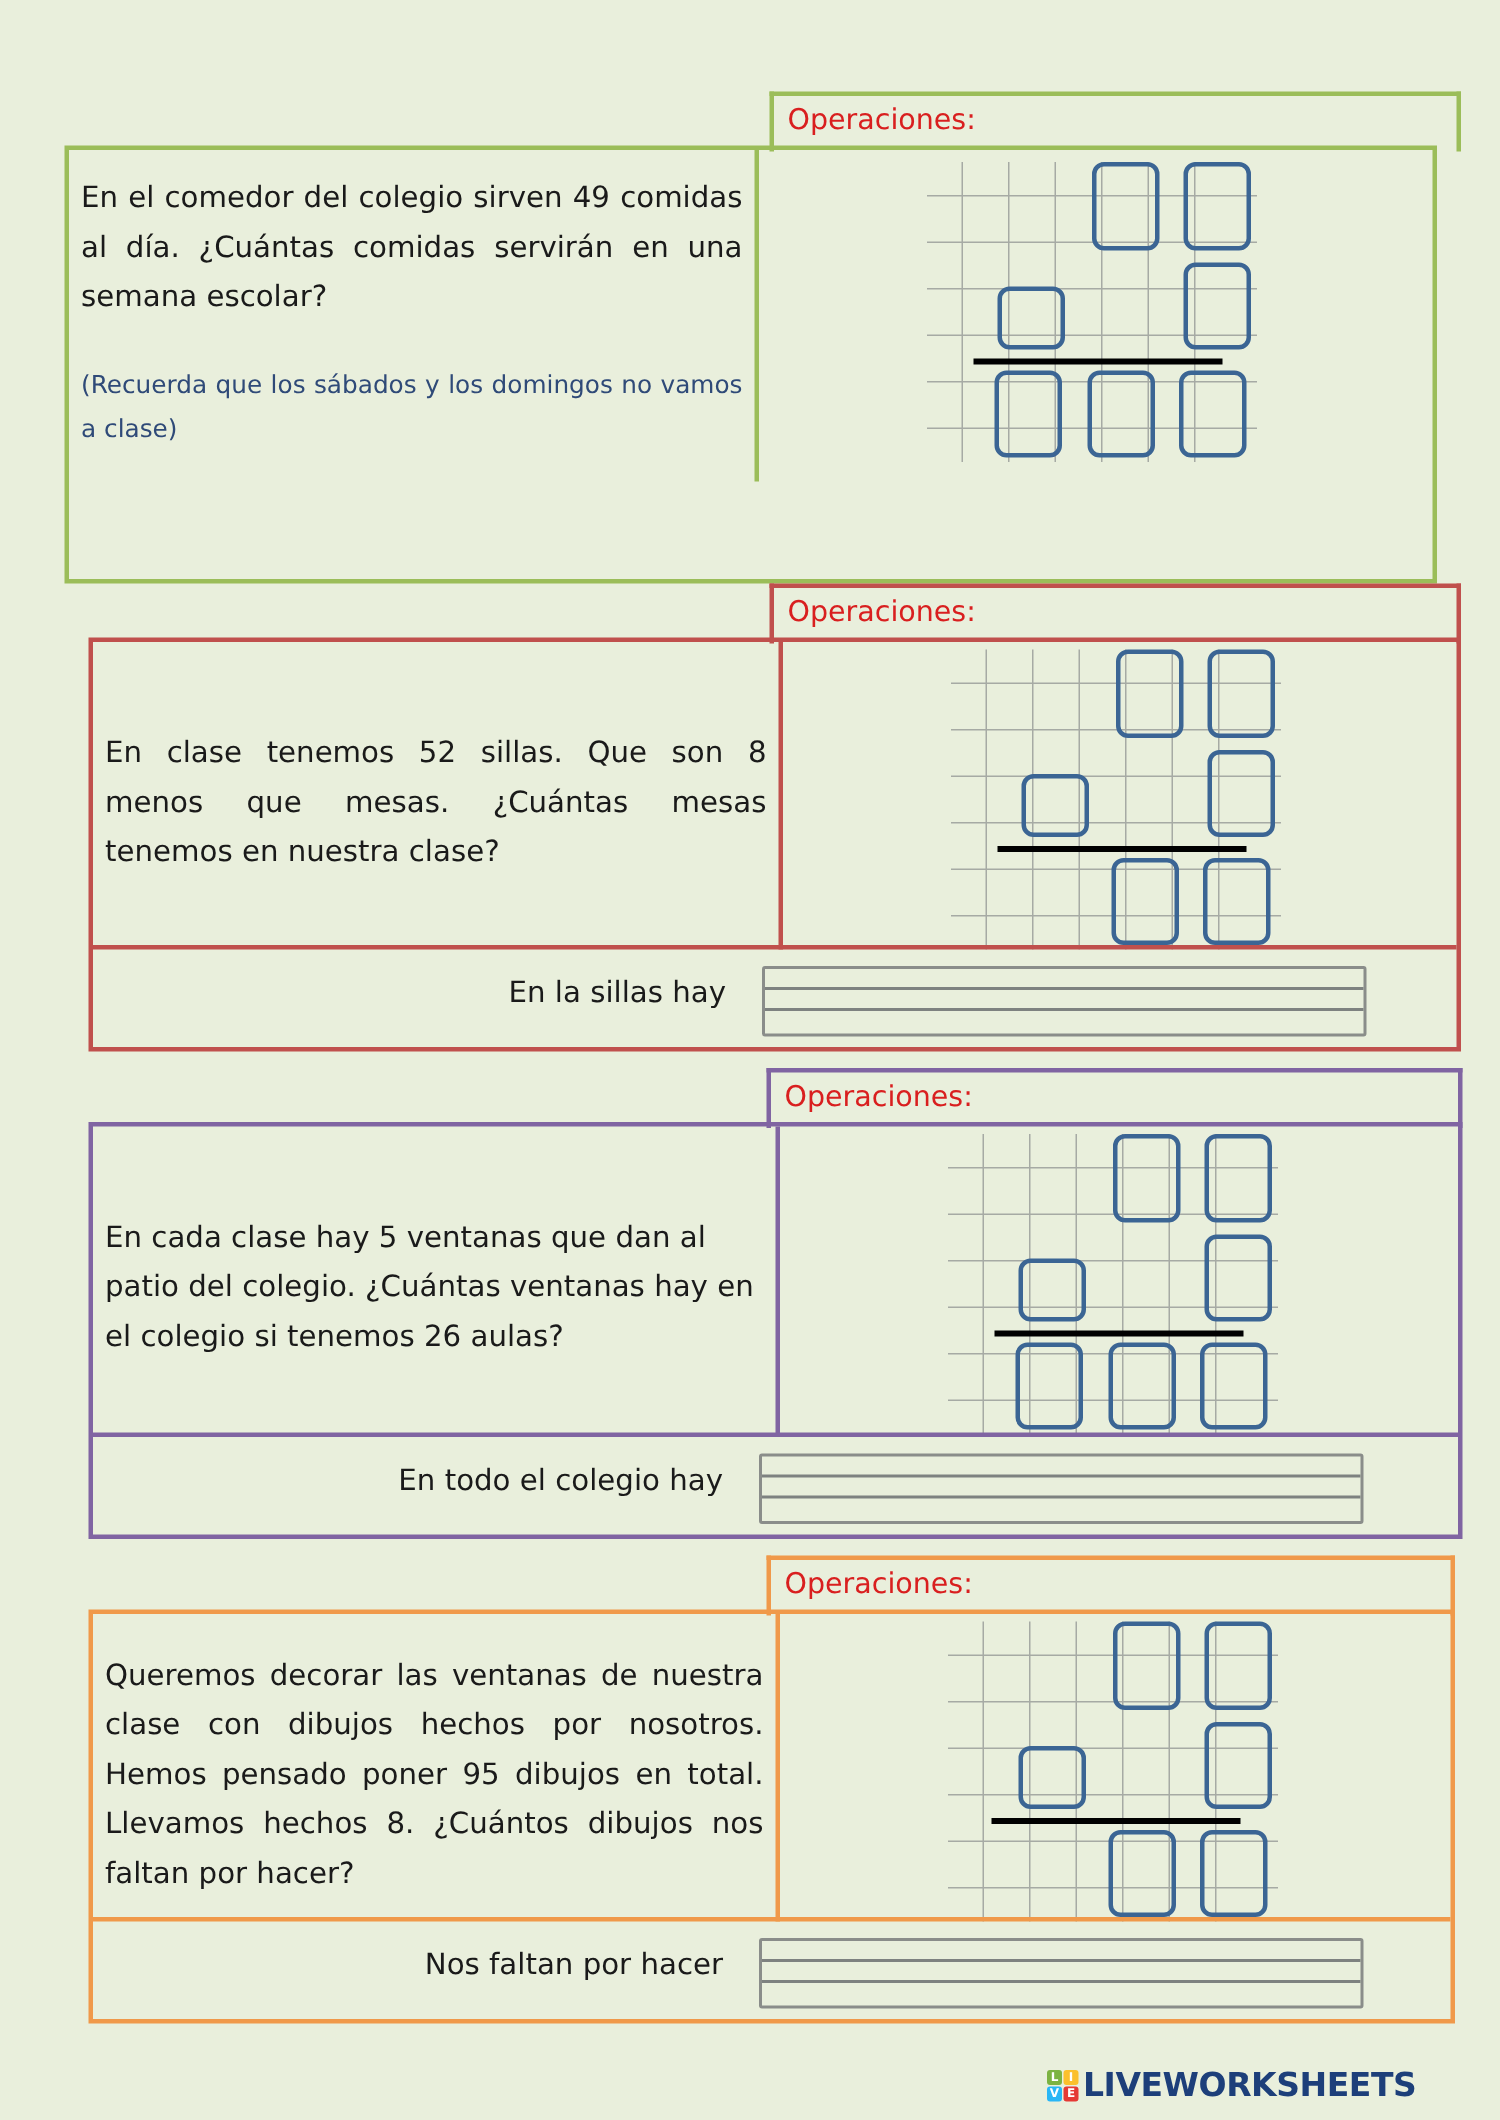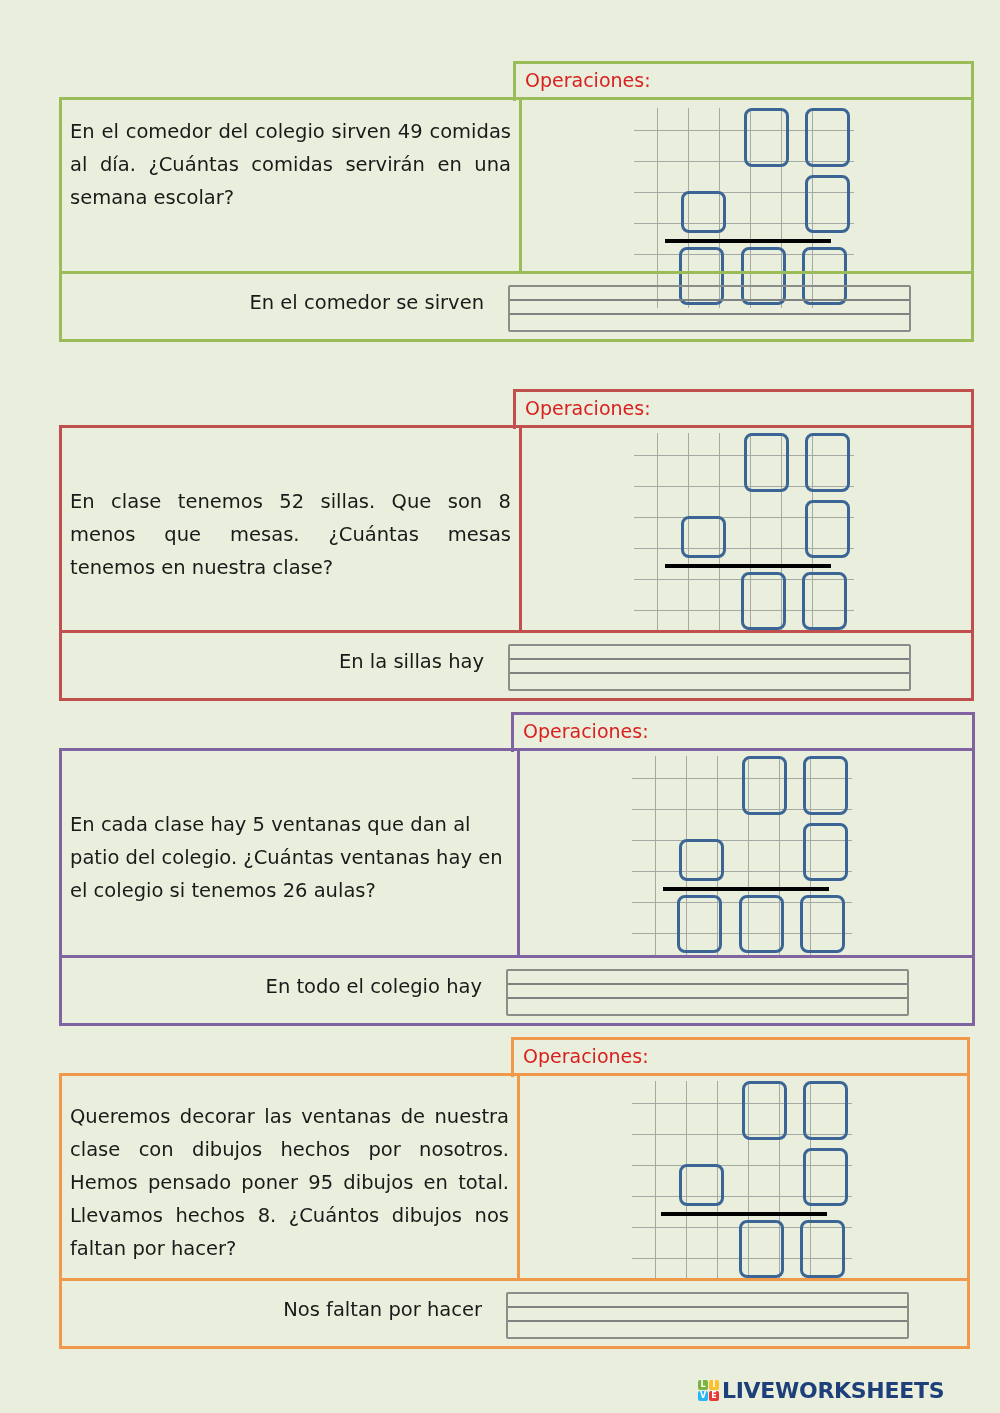--- a/index.html
+++ b/index.html
@@ -30,23 +30,24 @@
   .logo-mark { display: grid; grid-template-columns: 10px 10px; grid-template-rows: 10px 10px; gap: 1px; margin-right: 3px; }
   .logo-mark span { font-size: 8px; color: #fff; font-weight: bold; text-align: center; line-height: 10px; border-radius: 2px; }
   .logo-text { font-family: "DejaVu Sans", sans-serif; font-weight: bold; font-size: 22px; color: #1d3f7a; letter-spacing: -0.3px; }
 </style>
 </head>
 <body>
 
 <div class="abs ops-header" style="left:513px; top:61px; width:461px; height:40px; border-color:#9bbd59;">
   <span class="ops-label">Operaciones:</span>
 </div>
-<div class="abs prob" style="left:59px; top:97px; width:915px; height:245px; border-color:#9bbd59;">
+<div class="abs prob" style="left:43px; top:97px; width:915px; height:292px; border-color:#9bbd59;">
   <div class="q-cell" style="width:457px; border-right-color:#9bbd59;">
     <div class="q-text" style="top:15px;">En el comedor del colegio sirven 49 comidas al día. ¿Cuántas comidas servirán en una semana escolar?</div>
+    <div class="q-note" style="top:142px;">(Recuerda que los sábados y los domingos no vamos a clase)</div>
   </div>
   <div class="ops-cell" style="left:457px;">
     <div class="grid" style="left:115px; top:8px;">
       <div class="gl-v" style="left:23px"></div>
         <div class="gl-v" style="left:54px"></div>
         <div class="gl-v" style="left:85px"></div>
         <div class="gl-v" style="left:116px"></div>
         <div class="gl-v" style="left:147px"></div>
         <div class="gl-v" style="left:178px"></div>
       <div class="gl-h" style="top:22px"></div>
@@ -56,27 +57,20 @@
         <div class="gl-h" style="top:146px"></div>
         <div class="gl-h" style="top:177px"></div>
       <div class="digit" style="left:110px; top:0px; width:45px; height:59px;"></div>
       <div class="digit" style="left:171px; top:0px; width:45px; height:59px;"></div>
       <div class="digit" style="left:47px; top:83px; width:45px; height:42px;"></div>
       <div class="digit" style="left:171px; top:67px; width:45px; height:58px;"></div>
       <div class="bar" style="left:31px; top:131px; width:166px;"></div>
       <div class="digit" style="left:45px; top:139px; width:45px; height:58px;"></div>
       <div class="digit" style="left:107px; top:139px; width:45px; height:58px;"></div>
       <div class="digit" style="left:168px; top:139px; width:45px; height:58px;"></div>
-    </div>
-  </div>
-  <div class="ans-row" style="border-top-color:#9bbd59;">
-    <span class="ans-label" style="right:487px; top:17px;">En el comedor se sirven</span>
-    <div class="ans-input" style="left:446px;">
-      <div class="ln" style="top:12px"></div>
-        <div class="ln" style="top:26px"></div>
     </div>
   </div>
 </div>
 
 <div class="abs ops-header" style="left:513px; top:389px; width:461px; height:40px; border-color:#c0504d;">
   <span class="ops-label">Operaciones:</span>
 </div>
 <div class="abs prob" style="left:59px; top:425px; width:915px; height:276px; border-color:#c0504d;">
   <div class="q-cell" style="width:457px; border-right-color:#c0504d;">
     <div class="q-text" style="top:57px;">En clase tenemos 52 sillas. Que son 8 menos que mesas. ¿Cuántas mesas tenemos en nuestra clase?</div>

